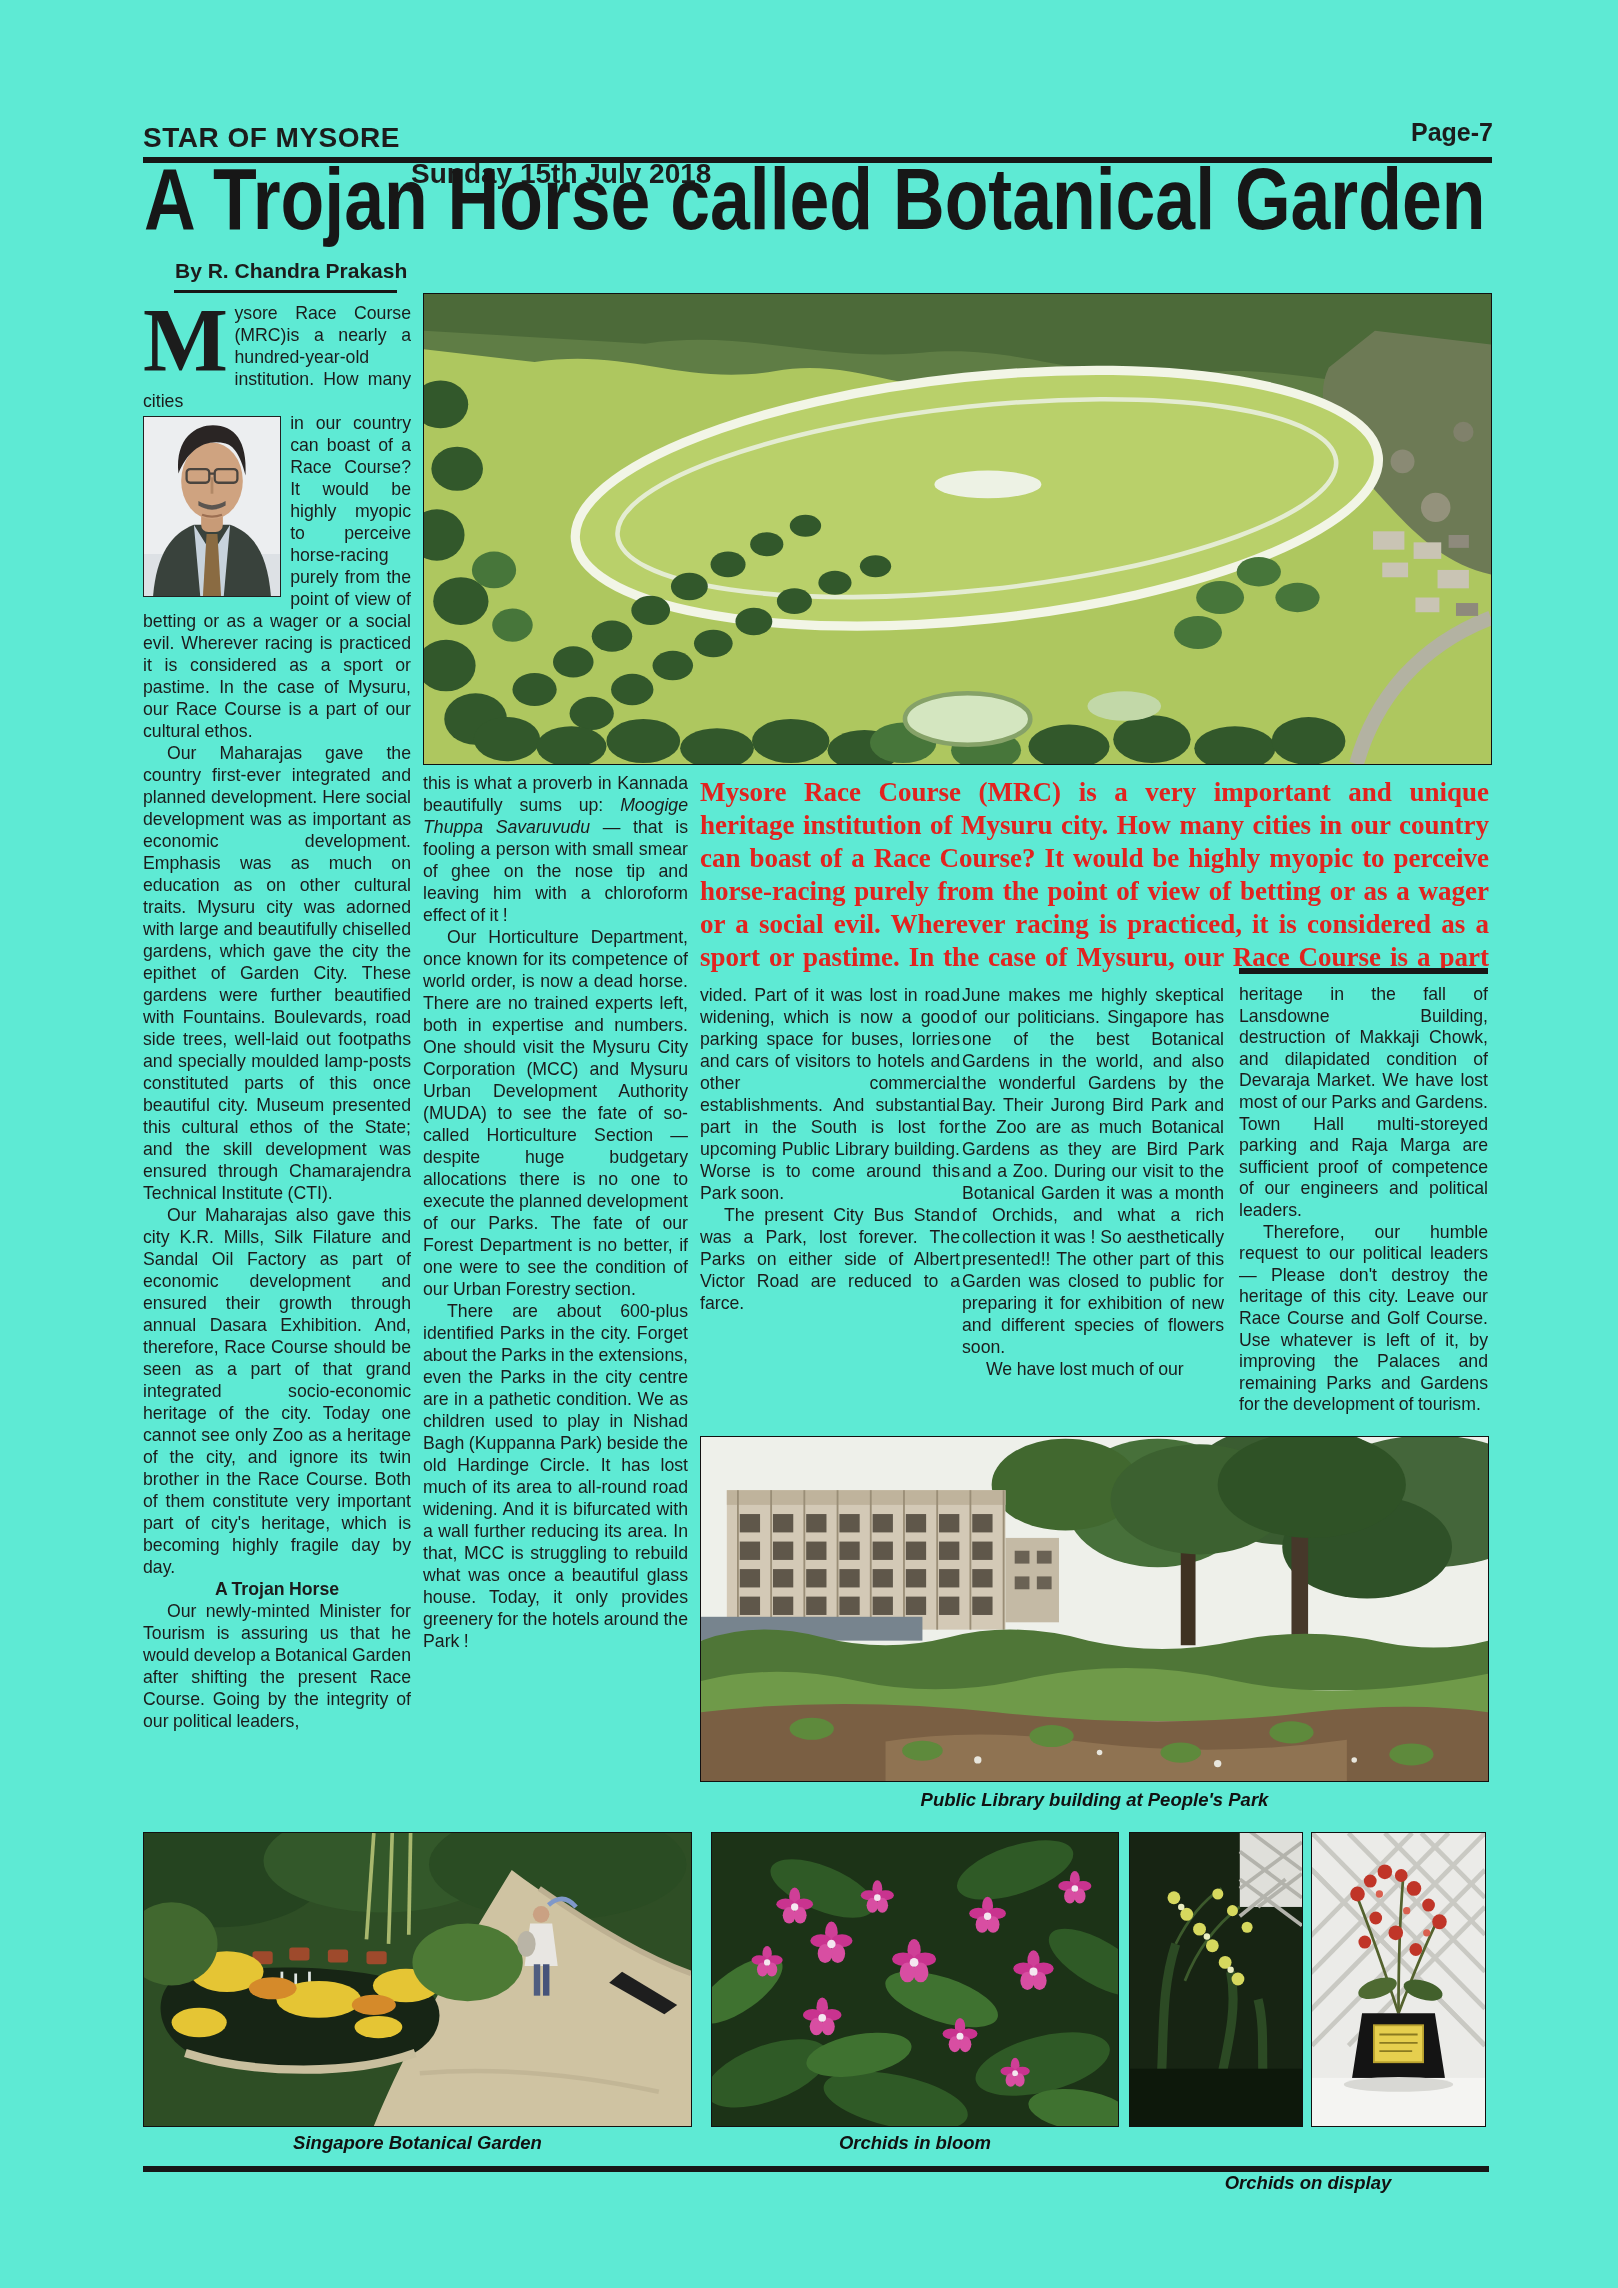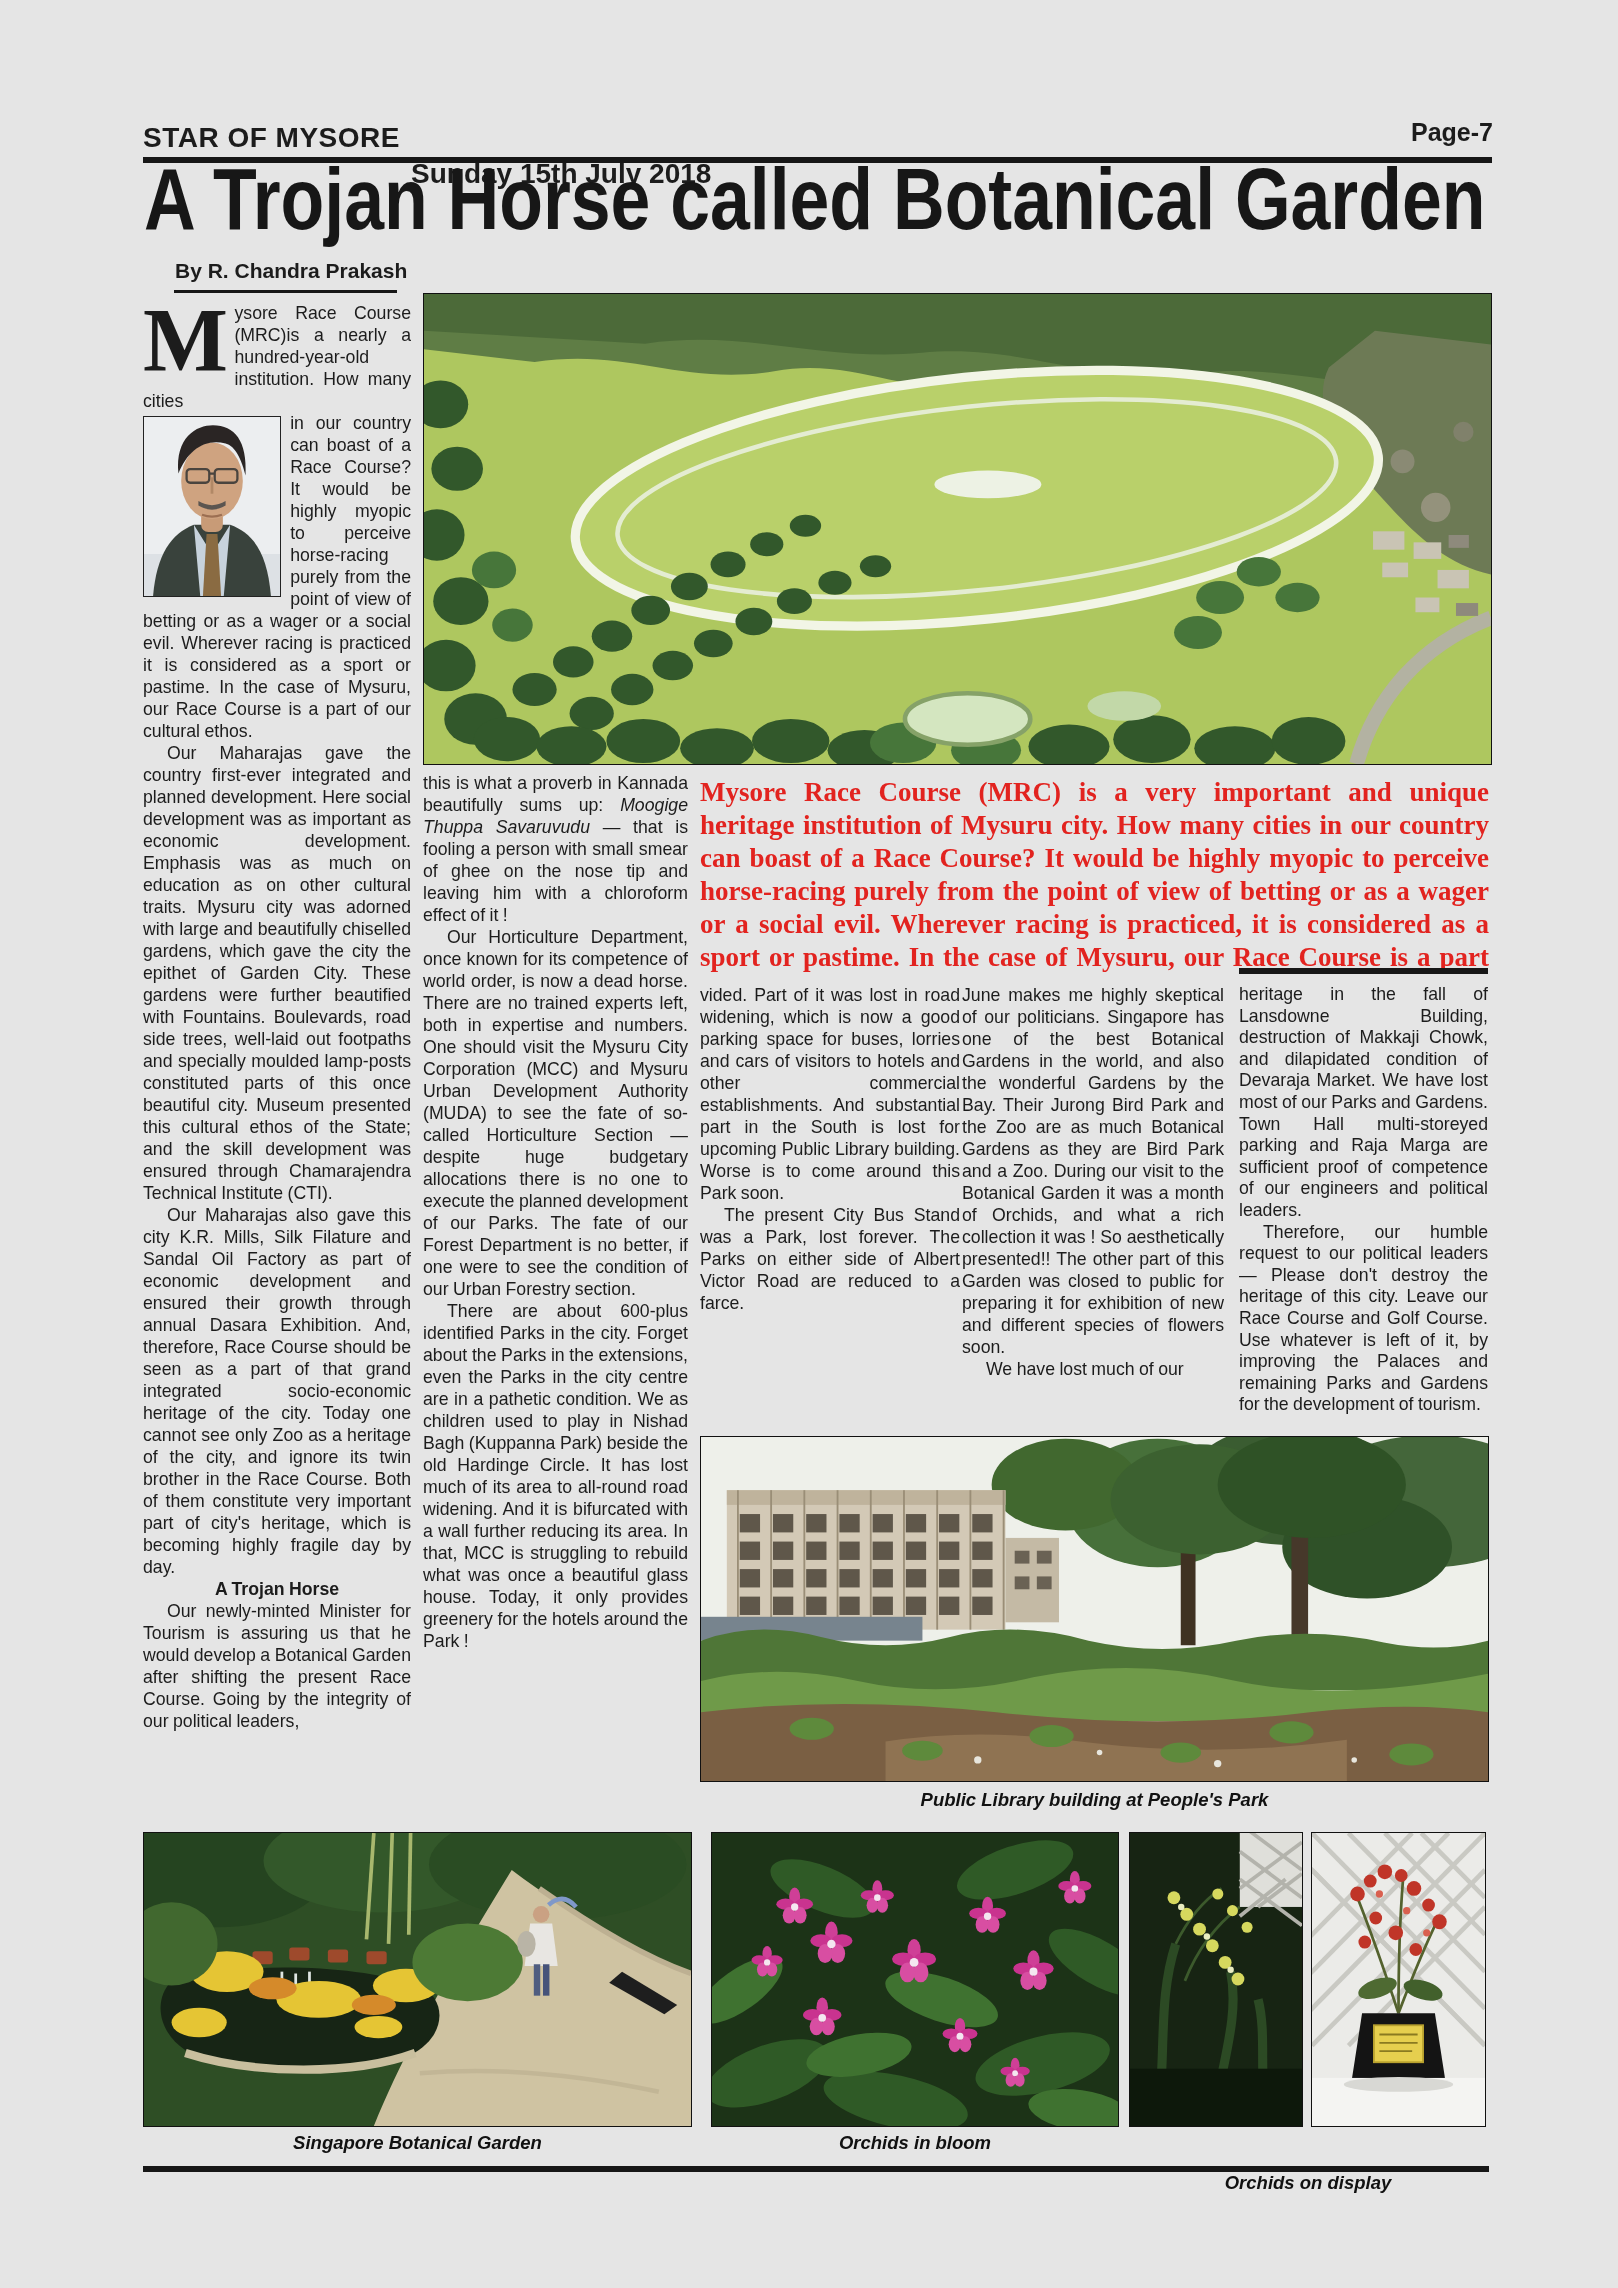--- a/index.html
+++ b/index.html
@@ -1,16 +1,16 @@
 <!DOCTYPE html>
 <html style="font-size:14.8px"><head>
 <meta charset="utf-8">
 <style>
   html,body{margin:0;padding:0;background:#fff;}
-  .page{position:relative;width:1619px;height:2289px;background:#e5e5e5;
+  .page{position:relative;width:1619px;height:2289px;background:#5eead4;
         font-family:"Liberation Sans",sans-serif;color:#1c1c1c;overflow:hidden;}
   .abs{position:absolute;}
   .rule{position:absolute;background:#171717;}
   
   .masthead{position:absolute;top:122px;left:143px;font-size:28px;font-weight:bold;letter-spacing:0.5px;}
   .mdate{position:absolute;top:122px;left:411px;font-size:28px;font-weight:bold;margin-top:36px;}
   .pageno{position:absolute;top:118px;right:126px;font-size:25px;font-weight:bold;}
   
   .byline{position:absolute;top:259px;left:175px;font-size:21px;font-weight:bold;}
   

